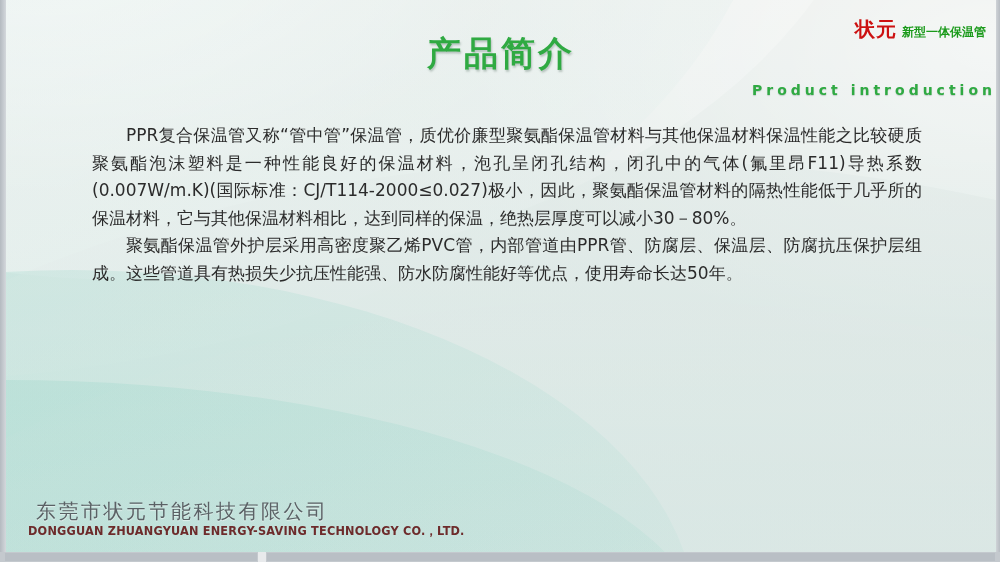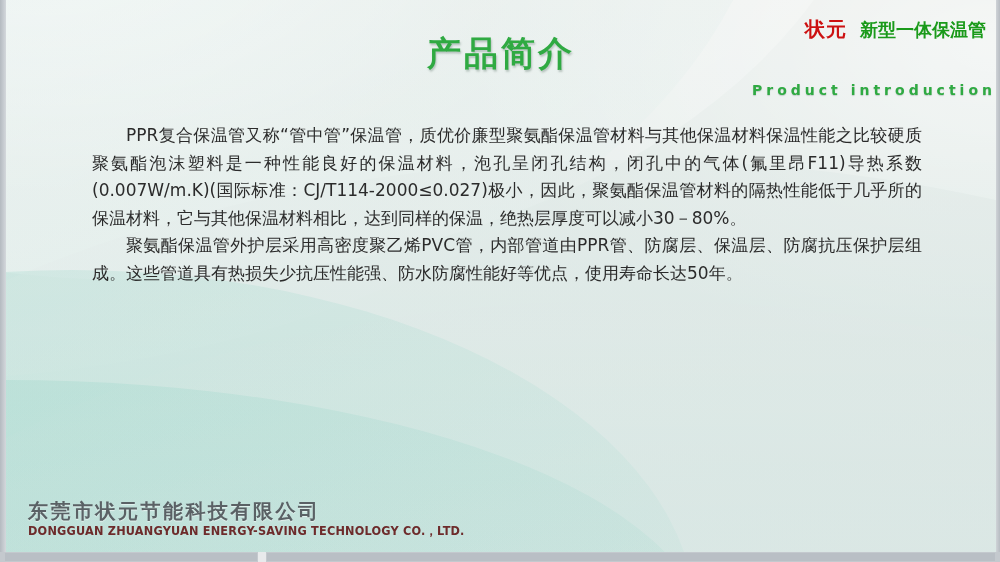--- a/index.html
+++ b/index.html
@@ -100,32 +100,32 @@
   }
   #arc6 {
     width:1400px; height:520px;
     left:-700px; top:380px;
     background:linear-gradient(to bottom right, rgba(150,213,200,.38), rgba(190,228,219,.02));
   }
 
   
   #logo {
     position:absolute; right:10px; top:19px;
-    display:flex; align-items:baseline; gap:13px;
+    display:flex; align-items:baseline; gap:5px;
     white-space:nowrap;
     z-index:6;
   }
   #logo .mark {
     font-family:"DejaVu Sans","Liberation Sans",sans-serif;
     font-size:20px; font-weight:700; line-height:1;
     letter-spacing:1px;
   }
   #logo .word {
     font-family:"DejaVu Sans","Liberation Sans",sans-serif;
-    font-size:18px; font-weight:700; line-height:1;
+    font-size:12px; font-weight:700; line-height:1;
     letter-spacing:0px;
   }
 
   
   #title-block {
     position:absolute; left:0; top:34px; width:990px;
     text-align:center; z-index:5;
   }
   #title {
     font-family:"DejaVu Sans","Liberation Sans",sans-serif;
@@ -160,24 +160,25 @@
   }
   #body-copy p { text-indent:2em; margin:0; }
 
   
   #footer {
     position:absolute; left:22px; bottom:16px; z-index:6;
     line-height:1.0;
   }
   #footer .cn {
     font-family:"DejaVu Sans","Liberation Sans",sans-serif;
-    font-size:20px; font-weight:700;
+    font-size:20px; font-weight:400;
     color:#5a6165;
     letter-spacing:2.5px;
     text-shadow:0 1px 1px rgba(255,255,255,.55);
+    margin-left:8px;
   }
   #footer .en {
     margin-top:4px;
     font-family:"DejaVu Sans","Liberation Sans",sans-serif;
     font-size:11.3px; font-weight:700;
     color:#6d2b2b;
     letter-spacing:.2px;
     transform:scaleY(1.12);
     transform-origin:left top;
   }

